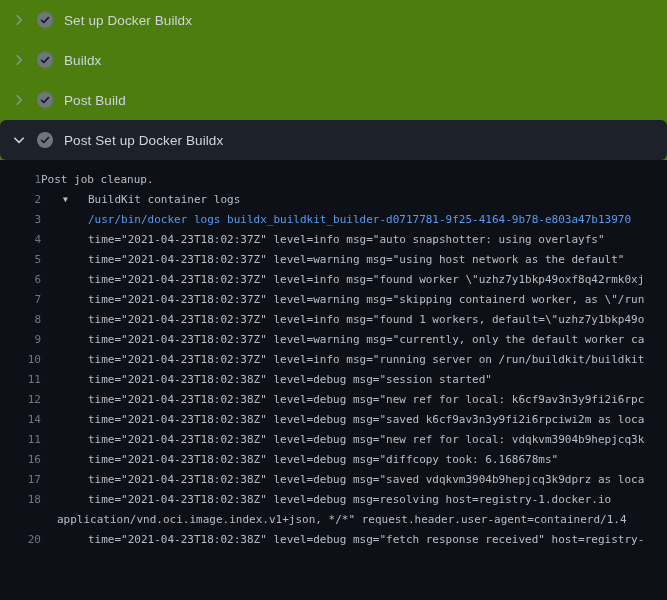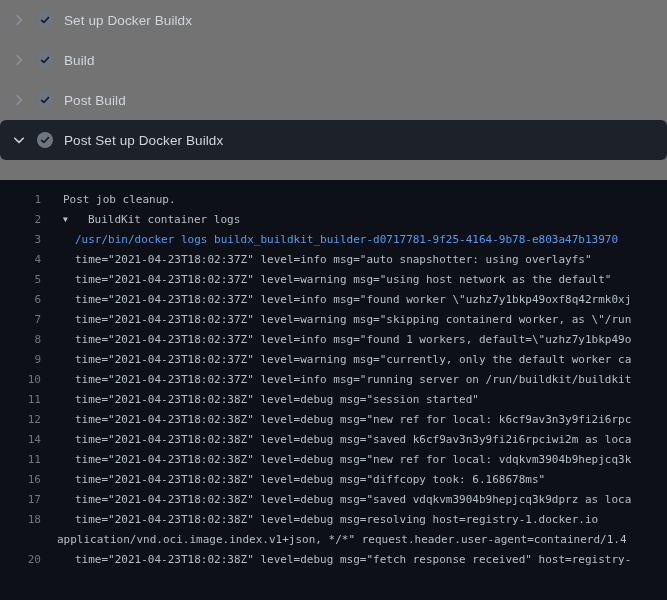--- a/index.html
+++ b/index.html
@@ -3,22 +3,22 @@
 <meta charset="utf-8">
 <style>
   * { margin:0; padding:0; box-sizing:border-box; }
   html,body { width:667px; height:600px; overflow:hidden; }
   body {
     background:#0d1117;
     font-family:"Liberation Sans", sans-serif;
     position:relative;
   }
   .steps-top {
-    width:667px; height:180px;
-    background:#737373;
+    width:667px; height:160px;
+    background:#4d7c0f;
   }
   .step-row {
     height:40px;
     display:flex;
     align-items:center;
     padding-left:11px;
     cursor:pointer;
   }
   .step-row.expanded {
     background:#1c212a;
@@ -58,22 +58,22 @@
   .log-row .num {
     width:41px; flex:none;
     text-align:right;
     color:#6e7681;
     cursor:pointer;
   }
   .log-row .txt {
     white-space:pre;
     flex:none;
   }
-  .t-plain .txt, .t-group .txt { margin-left:22px; }
-  .t-command .txt, .t-log .txt { margin-left:34px; }
+  .t-plain .txt, .t-group .txt { }
+  .t-command .txt, .t-log .txt { margin-left:47px; }
   .t-cont .txt { margin-left:16px; }
   .t-command .txt { color:#539bf5; }
   .t-group { cursor:pointer; }
   .marker {
     margin-left:22px;
     width:13px; flex:none;
     font-size:8px;
     color:#b6bec5;
     display:inline-flex; align-items:center;
   }
@@ -105,21 +105,21 @@
         <path d="M6.2 3.8l4.2 4.2-4.2 4.2" fill="none" stroke="#8b949e" stroke-width="1.6" stroke-linecap="round" stroke-linejoin="round"></path>
       </svg>
     </span>
 
     <span class="status">
       <svg width="16" height="16" viewBox="0 0 16 16">
         <circle cx="8" cy="8" r="8" fill="#6e7681"></circle>
         <path d="M4.6 8.3l2.2 2.2 4.6-4.9" fill="none" stroke="#161b22" stroke-width="1.7" stroke-linecap="round" stroke-linejoin="round"></path>
       </svg>
     </span>
-    <span class="step-label">Build</span>
+    <span class="step-label">Buildx</span>
   </div>
     <div class="step-row collapsed">
     <span class="chev">
       <svg width="16" height="16" viewBox="0 0 16 16">
         <path d="M6.2 3.8l4.2 4.2-4.2 4.2" fill="none" stroke="#8b949e" stroke-width="1.6" stroke-linecap="round" stroke-linejoin="round"></path>
       </svg>
     </span>
 
     <span class="status">
       <svg width="16" height="16" viewBox="0 0 16 16">

